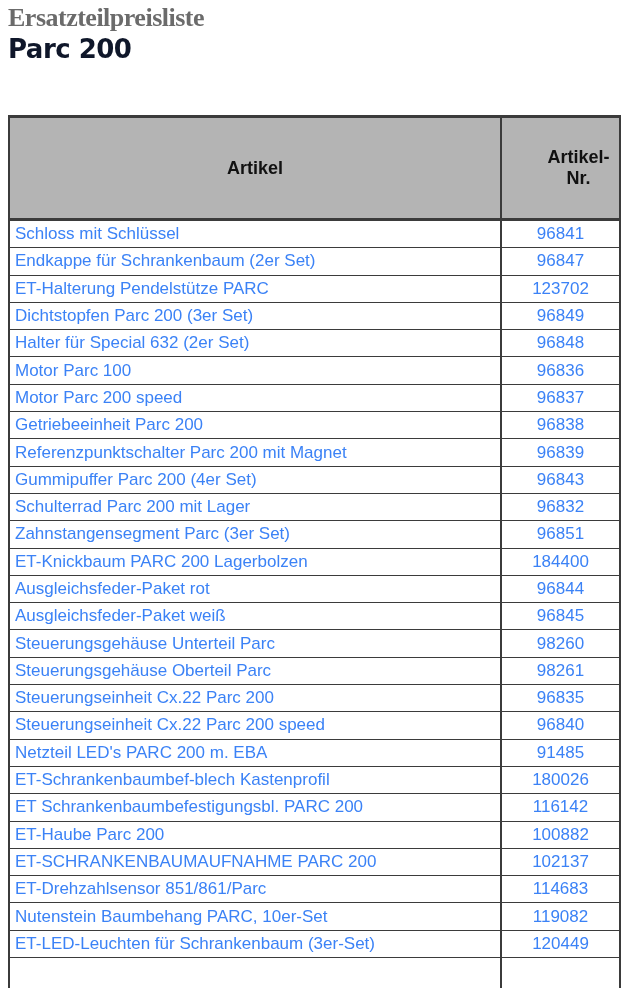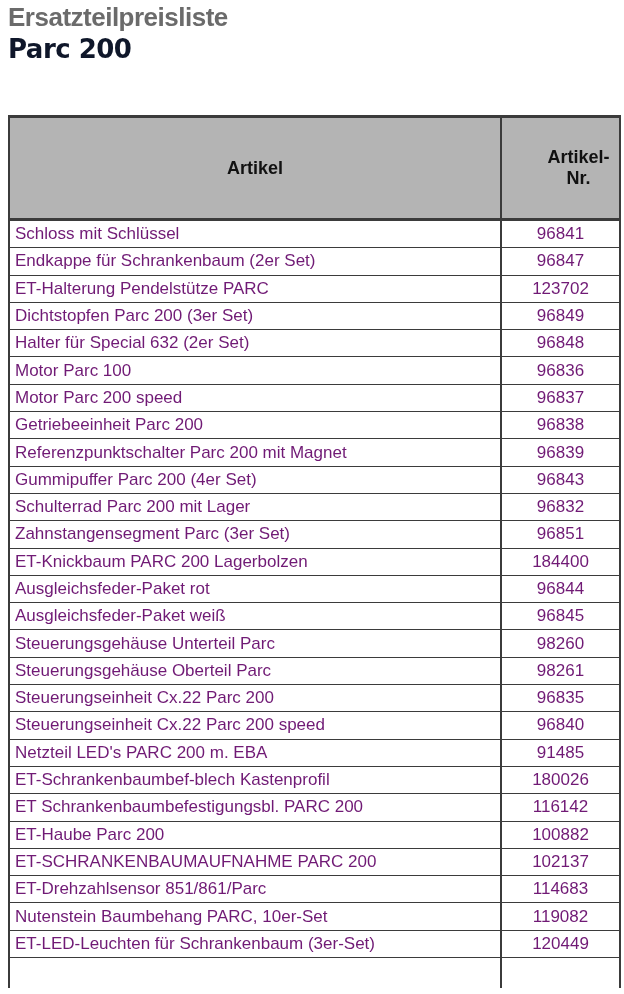--- a/index.html
+++ b/index.html
@@ -17,21 +17,21 @@
     height: 994px;
     background: #ffffff;
   }
   .titles {
     position: absolute;
     left: 8px;
     top: 1px;
   }
   .title {
     margin: 0;
-    font-family: Liberation Sans, sans-serif;
+    font-family: Liberation Serif, serif;
     font-weight: bold;
     font-size: 26px;
     line-height: 33px;
     color: #6b6b6b;
     letter-spacing: -0.5px;
   }
   .subtitle {
     margin: 0;
     font-family: "DejaVu Sans", sans-serif;
     font-weight: bold;
@@ -68,21 +68,21 @@
     border-left: 2px solid #3b3b3b;
     border-right: 2px solid #3b3b3b;
   }
   table.parts th.h-nr {
     border-right: 2px solid #3b3b3b;
     padding-left: 36px;
   }
   table.parts td {
     height: 26.3px;
     font-size: 17px;
-    color: #701a75;
+    color: #3b82f6;
     vertical-align: middle;
     border-bottom: 1px solid #3b3b3b;
     padding: 0;
     white-space: nowrap;
     overflow: hidden;
   }
   table.parts td.artikel {
     border-left: 2px solid #3b3b3b;
     border-right: 2px solid #3b3b3b;
     padding-left: 5px;

